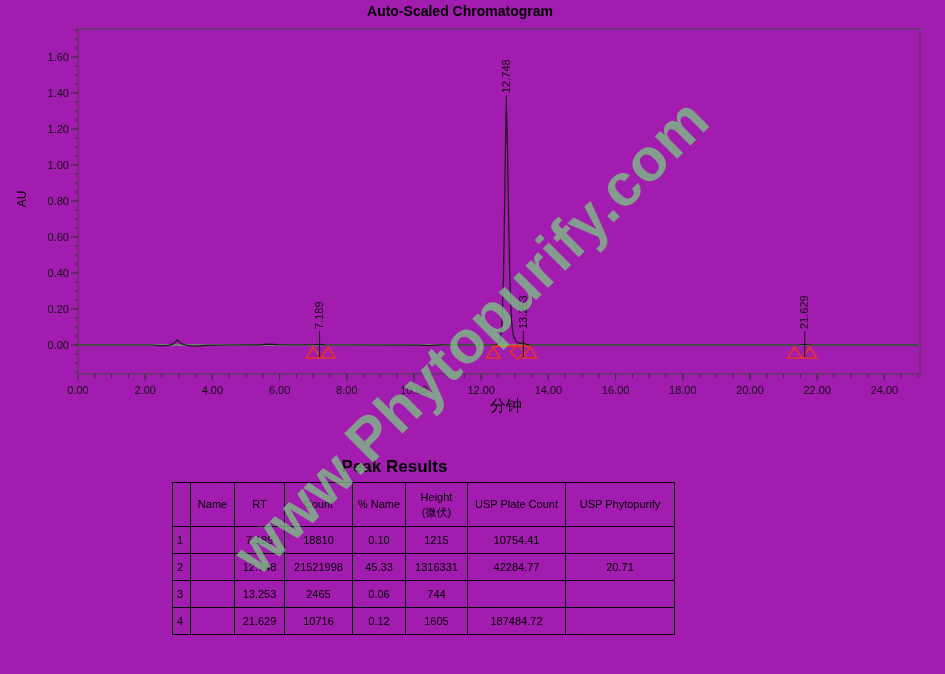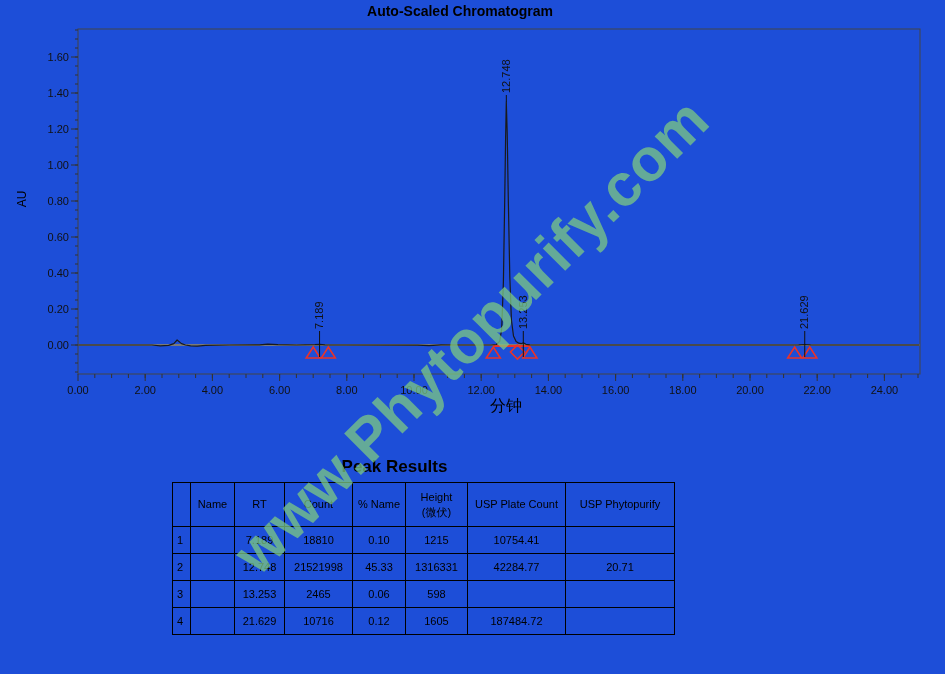--- a/index.html
+++ b/index.html
@@ -1,17 +1,17 @@
 <!DOCTYPE html>
 <html><head>
 <meta charset="utf-8">
 <style>
   html,body{margin:0;padding:0;background:#fff;}
   body{font-family:"Liberation Sans",sans-serif;color:#000;}
-  #page{position:relative;width:945px;height:674px;background:#1d4ed8;overflow:hidden;}
+  #page{position:relative;width:945px;height:674px;background:#a21caf;overflow:hidden;}
   .chart-title{position:absolute;top:3px;left:0;width:920px;text-align:center;
     font-size:14px;font-weight:bold;}
   #chart-svg{position:absolute;top:0;left:0;}
   svg text{font-family:"Liberation Sans",sans-serif;}
   .y-axis-title{position:absolute;left:14px;top:192px;font-size:12px;
     transform:rotate(-90deg);transform-origin:center;}
   .x-axis-title{position:absolute;left:458px;top:396px;width:64px;text-align:right;font-size:16px;}
   .watermark{position:absolute;left:471px;top:336px;transform:translate(-50%,-50%) rotate(-45deg);
     font-size:60px;font-weight:bold;white-space:nowrap;opacity:0.75;letter-spacing:1px;
     pointer-events:none;z-index:5;}
@@ -239,21 +239,21 @@
         <td>1316331</td>
         <td>42284.77</td>
         <td>20.71</td>
       </tr>
       <tr>
         <td class="idx">3</td>
         <td></td>
         <td>13.253</td>
         <td>2465</td>
         <td>0.06</td>
-        <td>598</td>
+        <td>744</td>
         <td></td>
         <td></td>
       </tr>
       <tr>
         <td class="idx">4</td>
         <td></td>
         <td>21.629</td>
         <td>10716</td>
         <td>0.12</td>
         <td>1605</td>

